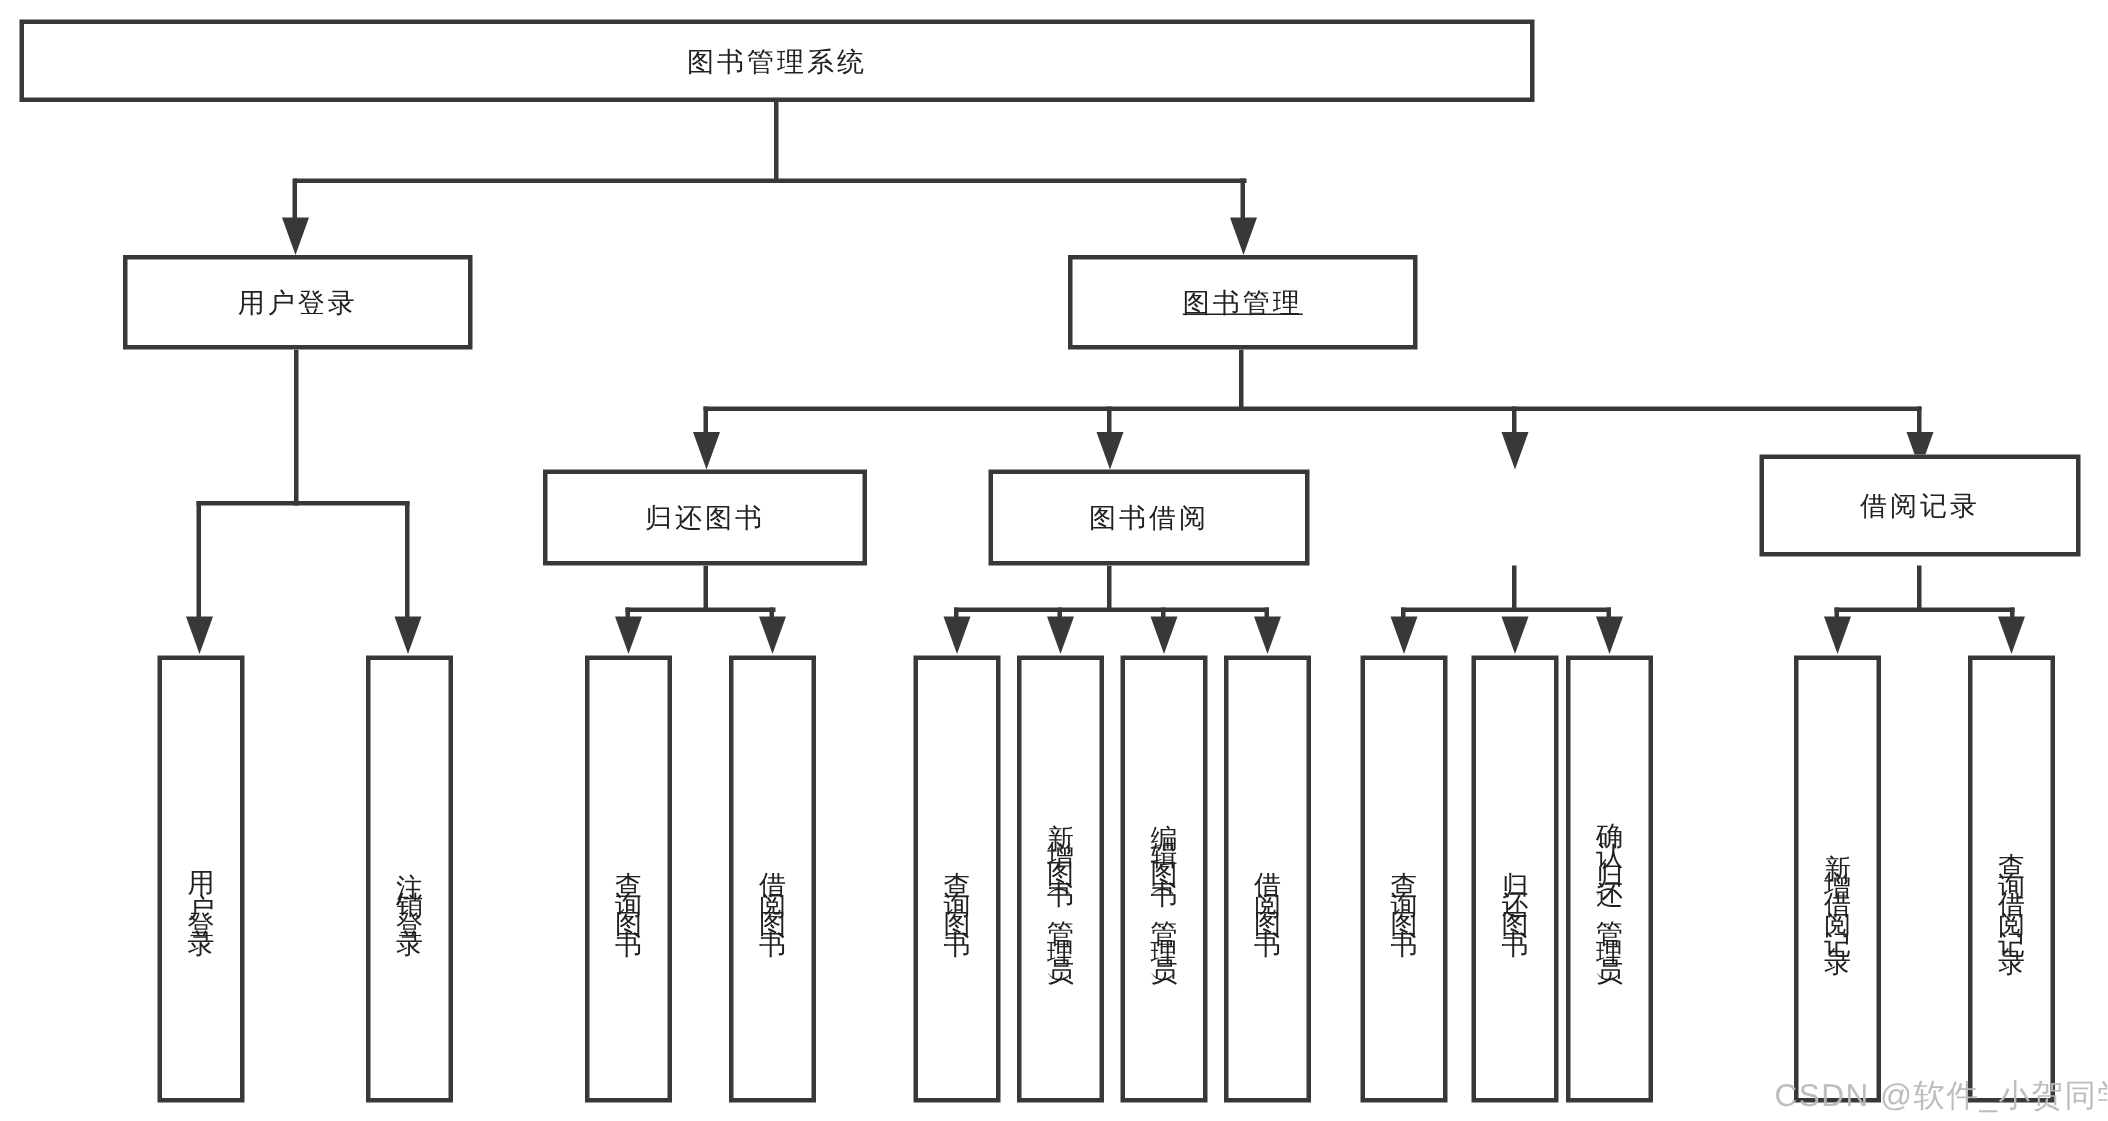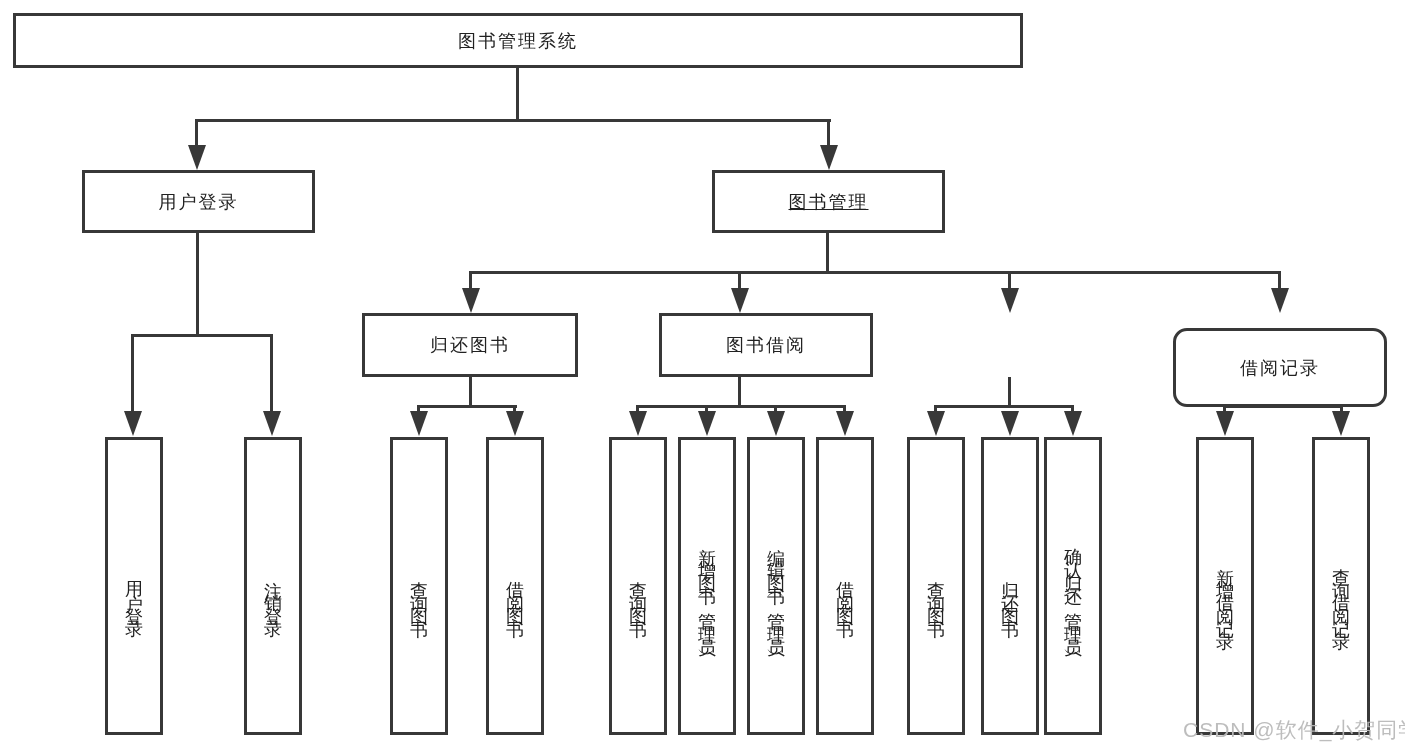--- a/index.html
+++ b/index.html
@@ -101,21 +101,21 @@
   <div class="box hnode" style="left:712px;top:170px;width:233px;height:63px;text-decoration:underline;">
     <span>图书管理</span>
   </div>
 
   <div class="box hnode" style="left:362px;top:313px;width:216px;height:64px;">
     <span>归还图书</span>
   </div>
   <div class="box hnode" style="left:659px;top:313px;width:214px;height:64px;">
     <span>图书借阅</span>
   </div>
-  <div class="box hnode" style="left:1173px;top:328px;width:214px;height:79px;border-radius:14px;">
+  <div class="box hnode" style="left:1173px;top:303px;width:214px;height:68px;">
     <span>借阅记录</span>
   </div>
 
   <div class="box leaf" style="left:105px;top:437px;width:58px;height:298px;">
     <span>用户登录</span>
   </div>
   <div class="box leaf" style="left:244px;top:437px;width:58px;height:298px;">
     <span>注销登录</span>
   </div>
 

